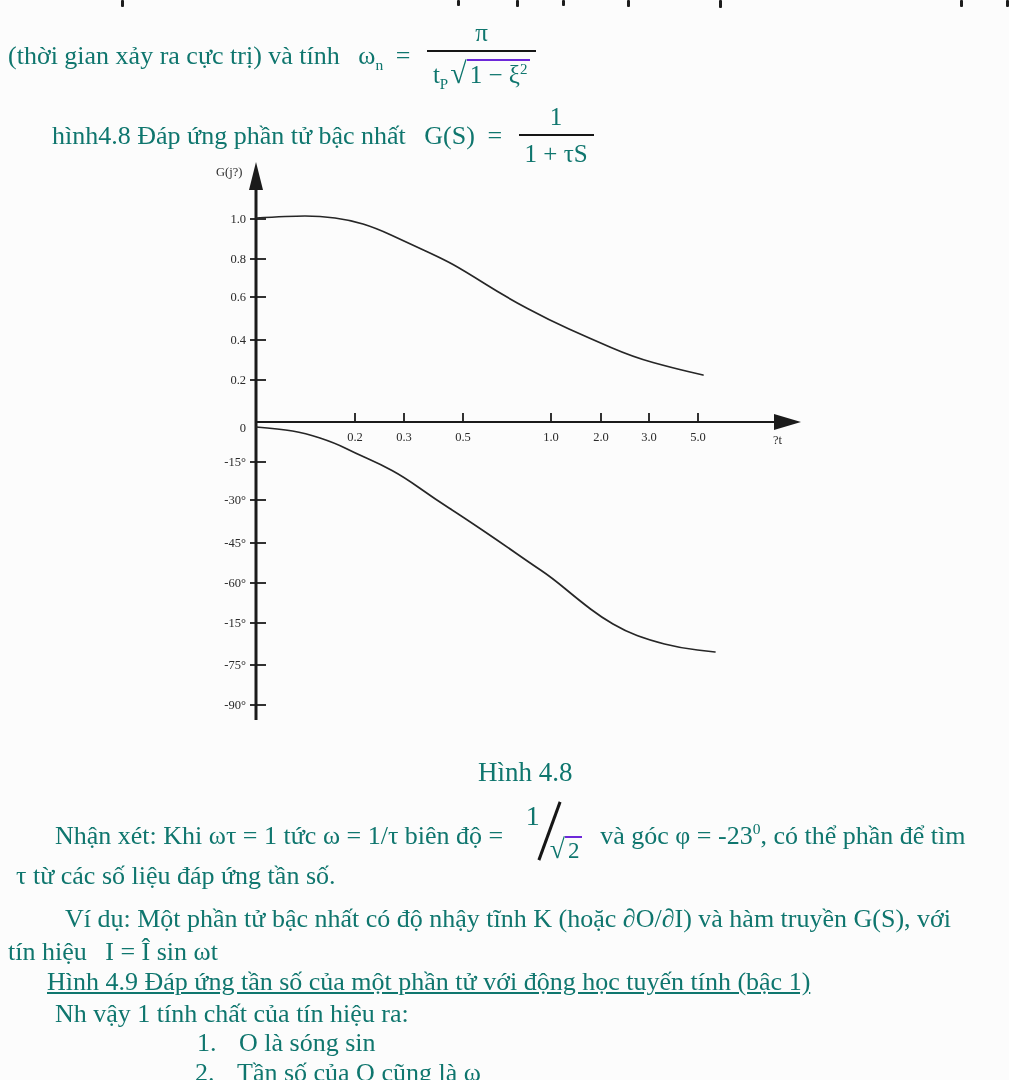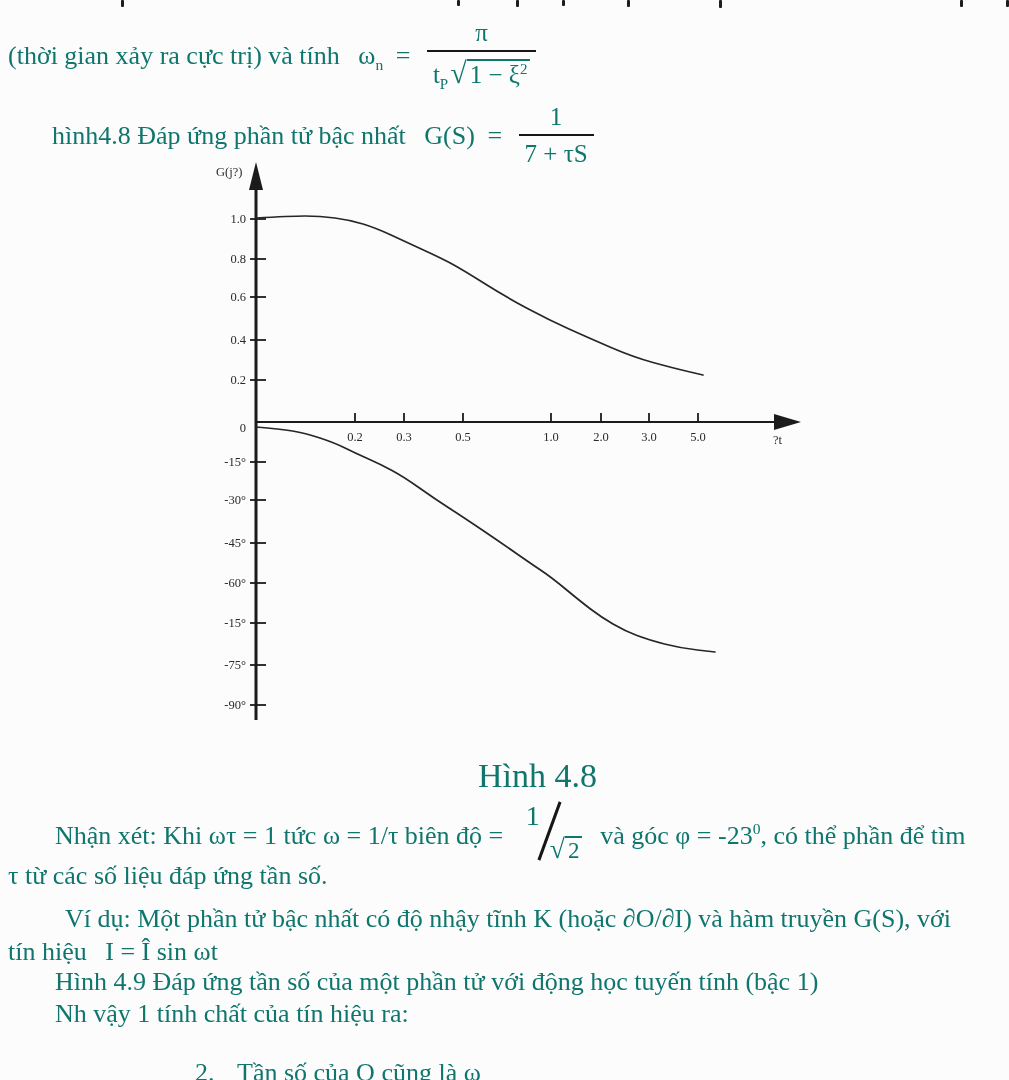--- a/index.html
+++ b/index.html
@@ -8,27 +8,27 @@
   .line{position:absolute;white-space:nowrap;font-size:26px;line-height:1.25;}
   .line sub{font-size:0.6em;}
   .line sup{font-size:0.6em;}
   .mform{margin-left:12px;}
   .eq{margin:0 6px;}
   
   .frac{display:inline-block;vertical-align:middle;text-align:center;margin:0 4px;font-size:25px;transform:translateY(-3px);}
   .frac .num{display:block;border-bottom:2px solid #161616;padding:0 10px 2px;}
   .frac .den{display:block;padding:2px 6px 0;}
   .radsign{font-size:1.2em;margin-left:2px;}
-  .radbody{border-top:2px solid #0f766e;padding:0 3px;}
+  .radbody{border-top:2px solid #6d28d9;padding:0 3px;}
   
   .sfrac{display:inline-block;position:relative;width:72px;height:56px;vertical-align:-20px;margin:0 6px;}
   .sfrac .sn{position:absolute;left:10px;top:-10px;font-size:28px;}
   .sfrac .sl{position:absolute;left:32px;top:-8px;width:3px;height:62px;background:#161616;transform:rotate(20deg);}
   .sfrac .sd{position:absolute;left:32px;bottom:-2px;font-size:23px;}
-  .caption{position:absolute;left:478px;top:757px;font-size:34px;}
+  .caption{position:absolute;left:478px;top:757px;font-size:27px;}
   .chart{position:absolute;left:200px;top:160px;overflow:visible;}
   .ax{stroke:#1b1b1b;stroke-width:2.2;}
   .thick{stroke-width:3;}
   .tk{stroke:#1b1b1b;stroke-width:1.8;}
   .arr{fill:#1b1b1b;stroke:none;}
   .tl{font:12.5px "Liberation Serif", serif;fill:#2a2a2a;}
   .cv{fill:none;stroke:#262626;stroke-width:1.7;stroke-linecap:round;}
   .frag{position:absolute;width:3px;background:#1d1d1d;border-radius:1px;}
   .li-num{display:inline-block;width:42px;}
 </style>
@@ -62,21 +62,21 @@
     </span>
   </div>
 
   <div class="line" style="left:52px;top:104px;">
     <span>hình4.8 Đáp ứng phần tử bậc nhất</span>
     <span class="mform">
       <span>G(S)</span>
       <span class="eq">=</span>
       <span class="frac">
         <span class="num">1</span>
-        <span class="den">7 + τS</span>
+        <span class="den">1 + τS</span>
       </span>
     </span>
   </div>
 
   <svg id="chart" class="chart" width="620" height="575" viewBox="0 0 620 575">
       <line x1="56" y1="12" x2="56" y2="560" class="ax thick"></line>
       <polygon points="56,2 49,30 63,30" class="arr"></polygon>
       <line x1="56" y1="262" x2="578" y2="262" class="ax"></line>
       <polygon points="601,262 574,254 574,270" class="arr"></polygon>
       <line x1="155" y1="253" x2="155" y2="262" class="tk"></line>
@@ -129,30 +129,33 @@
   <div class="line" style="left:55px;top:808px;font-family:Liberation Serif, serif;">
     <span>Nhận xét: Khi ωτ = 1 tức ω = 1/τ biên độ =</span>
     <span class="sfrac">
       <span class="sn">1</span>
       <span class="sl"></span>
       <span class="sd"><span class="radsign">√</span><span class="radbody">2</span></span>
     </span>
     <span>và góc φ = -23</span><sup>0</sup><span>, có thể phần để tìm</span>
   </div>
 
-  <div class="line" style="left:8px;top:860px;">τ từ các số liệu đáp ứng tần số.</div>
+  <div class="line" style="left:16px;top:860px;">τ từ các số liệu đáp ứng tần số.</div>
 
   <div class="line" style="left:65px;top:903px;">Ví dụ: Một phần tử bậc nhất có độ nhậy tĩnh K (hoặc ∂O/∂I) và hàm truyền G(S), với</div>
 
   <div class="line" style="left:8px;top:936px;">
     <span>tín hiệu</span>
     <span class="mform">I = Î sin ωt</span>
   </div>
 
-  <div class="line" style="left:55px;top:966px;">Hình 4.9 Đáp ứng tần số của một phần tử với động học tuyến tính (bậc 1)</div>
+  <div class="line" style="left:47px;top:966px;text-decoration:underline;">Hình 4.9 Đáp ứng tần số của một phần tử với động học tuyến tính (bậc 1)</div>
 
   <div class="line" style="left:55px;top:998px;">Nh vậy 1 tính chất của tín hiệu ra:</div>
 
+  <div class="line" style="left:197px;top:1027px;">
+    <span class="li-num">1.</span><span>O là sóng sin</span>
+  </div>
   <div class="line" style="left:195px;top:1057px;">
     <span class="li-num">2.</span><span>Tần số của O cũng là ω</span>
   </div>
 
 </div>
 
 </body></html>

